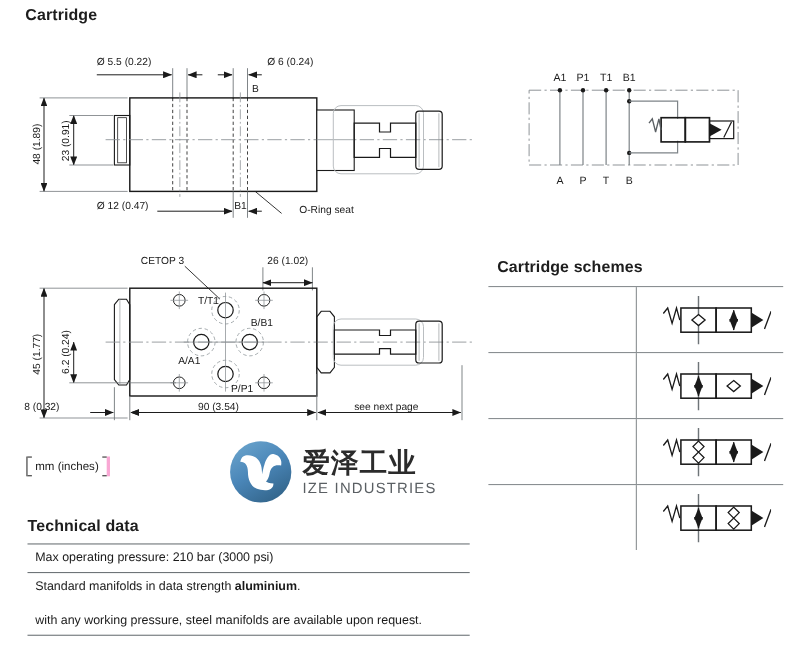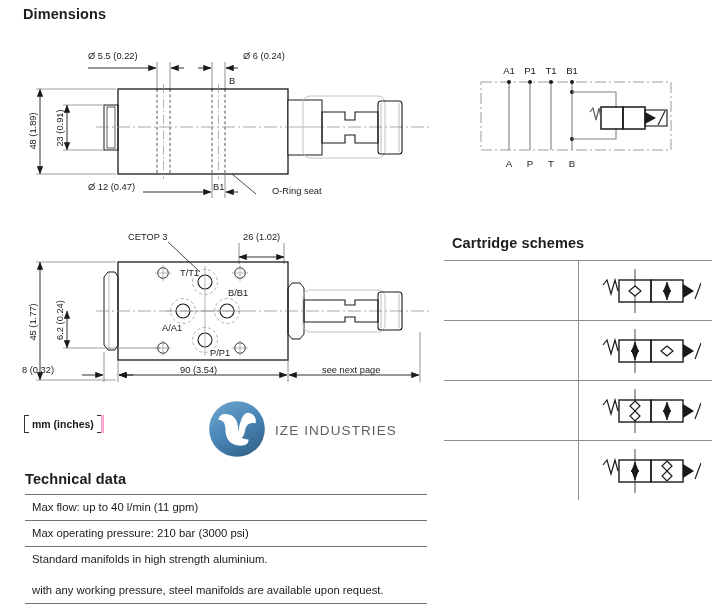--- a/index.html
+++ b/index.html
@@ -40,21 +40,21 @@
     width: 402px;
   }
   .tech-row {
     border-top: 1px solid #6e7478;
     padding: 5px 0 5px 7px;
     font-size: 11.3px;
     line-height: 15.2px;
     color: #1a1a1a;
   }
   .tech-row:last-child { border-bottom: 1px solid #6e7478; }
-  .tech-row b { font-weight: normal; }
+  .tech-row b { font-weight: bold; }
 
   
   #cartridge-table {
     position: absolute;
     left: 444px; top: 232px;
     width: 268px;
   }
   .ct-head {
     display: flex;
     height: 28px;
@@ -88,21 +88,20 @@
 
   
   #units-legend {
     position: absolute;
     left: 24px; top: 415px;
     font-size: 10.5px;
     color: #1a1a1a;
     padding: 3px 7px;
     border-left: 1px solid #333;
     border-right: 3px solid #f9a8d4;
-    font-weight: bold;
   }
   #units-legend::before,
   #units-legend::after {
     content: "";
     position: absolute;
     left: 0; right: 0;
     height: 1px; background: #333;
   }
   #units-legend::before { top: 0; left: 0; width: 4px; }
   #units-legend::after  { bottom: 0; left: 0; width: 4px; }
@@ -142,21 +141,21 @@
   }
 
   
   text { font-family: "Liberation Sans", sans-serif; }
 </style>
 </head>
 <body>
 
 <div class="page">
 
-  <div class="section-title" id="dimensions-title">Dimensions</div>
+  <div class="section-title" id="dimensions-title">Cartridge</div>
 
   <div class="section-title" id="cartridge-title">Cartridge schemes</div>
 
   <div class="section-title" id="techdata-title">Technical data</div>
 
   <svg class="svg-layer" width="727" height="604">
     <defs>
       <marker id="arrIn" markerWidth="9" markerHeight="7" refX="8.6" refY="3.5" orient="auto">
         <path d="M0,0 L9,3.5 L0,7 z" fill="#1a1a1a"></path>
       </marker>
@@ -476,27 +475,27 @@
       </defs>
       <circle cx="50" cy="50" r="48" fill="url(#lg)"></circle>
       <path d="M30,24 C48,24 52,40 52,50 C52,62 58,68 70,68
                C70,78 60,80 50,78 C36,76 30,64 30,50
                C30,40 26,34 18,34 C20,26 24,24 30,24 Z" fill="#ffffff"></path>
       <path d="M70,22 C80,24 84,32 82,40 C72,38 66,42 64,52
                C62,64 56,70 46,70 C52,62 52,50 56,38
                C59,28 64,21 70,22 Z" fill="#ffffff"></path>
     </svg>
     <div id="logo-text">
+      <div id="logo-cn">爱泽工业</div>
       <div id="logo-en">IZE INDUSTRIES</div>
     </div>
   </div>
 
   <div id="tech-table">
-    <div class="tech-row">Max flow: up to 40  l/min (11 gpm)</div>
     <div class="tech-row">Max operating pressure: 210 bar (3000 psi)</div>
     <div class="tech-row">
-      <span>Standard manifolds in high strength </span><b>aluminium</b><span>.</span><br>
+      <span>Standard manifolds in data strength </span><b>aluminium</b><span>.</span><br>
       <br>
       <span>with any working pressure, steel manifolds are available upon request.</span>
     </div>
   </div>
 
 </div>
 
 </body></html>

